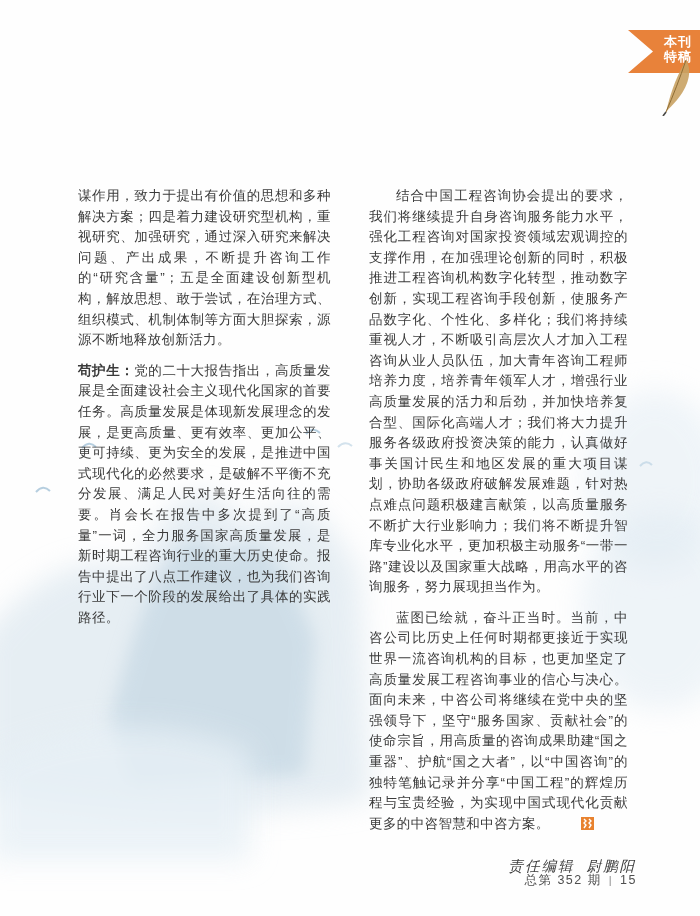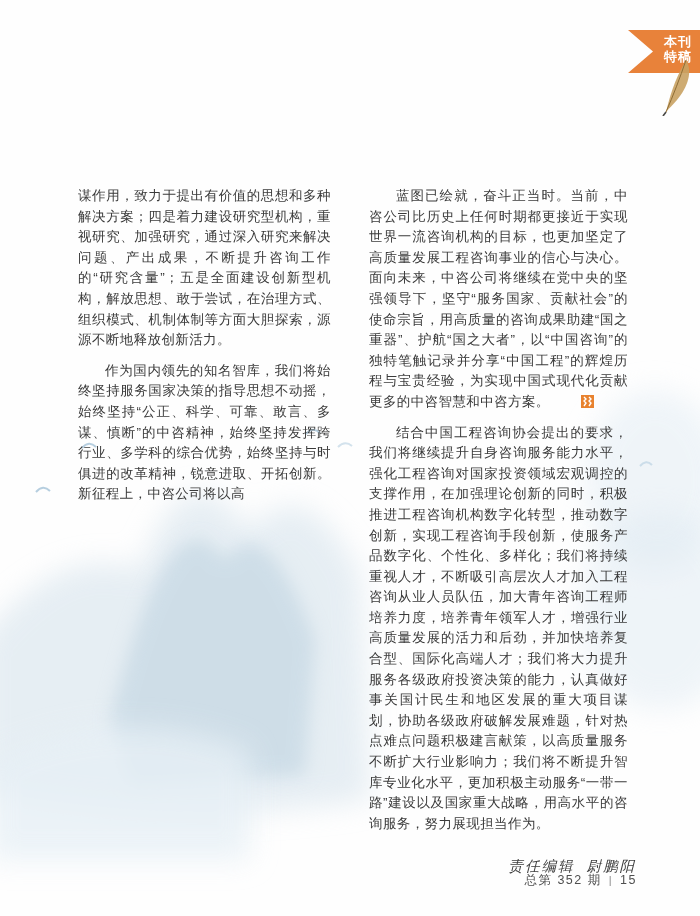--- a/index.html
+++ b/index.html
@@ -89,33 +89,35 @@
     </div>
     <svg class="feather" width="42" height="58" viewBox="0 0 42 58">
       <path d="M31,2 C38,13 33,29 22,42 C18,46.5 14.5,50 11,54 C14,42 19,22 31,2 Z" opacity="0.9" fill="#c9a263"></path>
       <path d="M31,2 C25,20 18,38 11,54 L8,58" stroke="#8f6d35" stroke-width="1" fill="none"></path>
       <path d="M11,54 L8,58" stroke="#4a4a4a" stroke-width="1.6" fill="none"></path>
     </svg>
   </div>
 
   <div class="col col-left">
     <p>谋作用，致力于提出有价值的思想和多种解决方案；四是着力建设研究型机构，重视研究、加强研究，通过深入研究来解决问题、产出成果，不断提升咨询工作的“研究含量”；五是全面建设创新型机构，解放思想、敢于尝试，在治理方式、组织模式、机制体制等方面大胆探索，源源不断地释放创新活力。</p>
-    <p class="indent">作为国内领先的知名智库，我们将始终坚持服务国家决策的指导思想不动摇，始终坚持“公正、科学、可靠、敢言、多谋、慎断”的中咨精神，始终坚持发挥跨行业、多学科的综合优势，始终坚持与时俱进的改革精神，锐意进取、开拓创新。新征程上，中咨公司将以高</p>
+    <p>
+      <span class="lead-bold">苟护生：</span><span>党的二十大报告指出，高质量发展是全面建设社会主义现代化国家的首要任务。高质量发展是体现新发展理念的发展，是更高质量、更有效率、更加公平、更可持续、更为安全的发展，是推进中国式现代化的必然要求，是破解不平衡不充分发展、满足人民对美好生活向往的需要。肖会长在报告中多次提到了“高质量”一词，全力服务国家高质量发展，是新时期工程咨询行业的重大历史使命。报告中提出了八点工作建议，也为我们咨询行业下一个阶段的发展给出了具体的实践路径。</span>
+    </p>
   </div>
 
   <div class="col col-right">
+    <p class="indent">结合中国工程咨询协会提出的要求，我们将继续提升自身咨询服务能力水平，强化工程咨询对国家投资领域宏观调控的支撑作用，在加强理论创新的同时，积极推进工程咨询机构数字化转型，推动数字创新，实现工程咨询手段创新，使服务产品数字化、个性化、多样化；我们将持续重视人才，不断吸引高层次人才加入工程咨询从业人员队伍，加大青年咨询工程师培养力度，培养青年领军人才，增强行业高质量发展的活力和后劲，并加快培养复合型、国际化高端人才；我们将大力提升服务各级政府投资决策的能力，认真做好事关国计民生和地区发展的重大项目谋划，协助各级政府破解发展难题，针对热点难点问题积极建言献策，以高质量服务不断扩大行业影响力；我们将不断提升智库专业化水平，更加积极主动服务“一带一路”建设以及国家重大战略，用高水平的咨询服务，努力展现担当作为。</p>
     <p class="indent"><span>蓝图已绘就，奋斗正当时。当前，中咨公司比历史上任何时期都更接近于实现世界一流咨询机构的目标，也更加坚定了高质量发展工程咨询事业的信心与决心。面向未来，中咨公司将继续在党中央的坚强领导下，坚守“服务国家、贡献社会”的使命宗旨，用高质量的咨询成果助建“国之重器”、护航“国之大者”，以“中国咨询”的独特笔触记录并分享“中国工程”的辉煌历程与宝贵经验，为实现中国式现代化贡献更多的中咨智慧和中咨方案。</span><span class="endmark">
         <svg width="13" height="13" viewBox="0 0 13 13">
           <rect x="0" y="0" width="13" height="13" fill="#e8822f"></rect>
           <path d="M3,2 L5,4 L3,6 L5,8 L3,11" stroke="#ffffff" stroke-width="1.4" fill="none"></path>
           <path d="M8,2 L10,4 L8,6 L10,8 L8,11" stroke="#ffffff" stroke-width="1.4" fill="none"></path>
         </svg>
       </span>
     </p>
-    <p class="indent">结合中国工程咨询协会提出的要求，我们将继续提升自身咨询服务能力水平，强化工程咨询对国家投资领域宏观调控的支撑作用，在加强理论创新的同时，积极推进工程咨询机构数字化转型，推动数字创新，实现工程咨询手段创新，使服务产品数字化、个性化、多样化；我们将持续重视人才，不断吸引高层次人才加入工程咨询从业人员队伍，加大青年咨询工程师培养力度，培养青年领军人才，增强行业高质量发展的活力和后劲，并加快培养复合型、国际化高端人才；我们将大力提升服务各级政府投资决策的能力，认真做好事关国计民生和地区发展的重大项目谋划，协助各级政府破解发展难题，针对热点难点问题积极建言献策，以高质量服务不断扩大行业影响力；我们将不断提升智库专业化水平，更加积极主动服务“一带一路”建设以及国家重大战略，用高水平的咨询服务，努力展现担当作为。</p>
     <div class="editor">
       <span>责任编辑</span><span class="gap"></span><span>尉鹏阳</span>
     </div>
   </div>
 
   <div class="footer">
     <span>总第 352 期</span><span class="sep">|</span><span>15</span>
   </div>
 
 </div>

